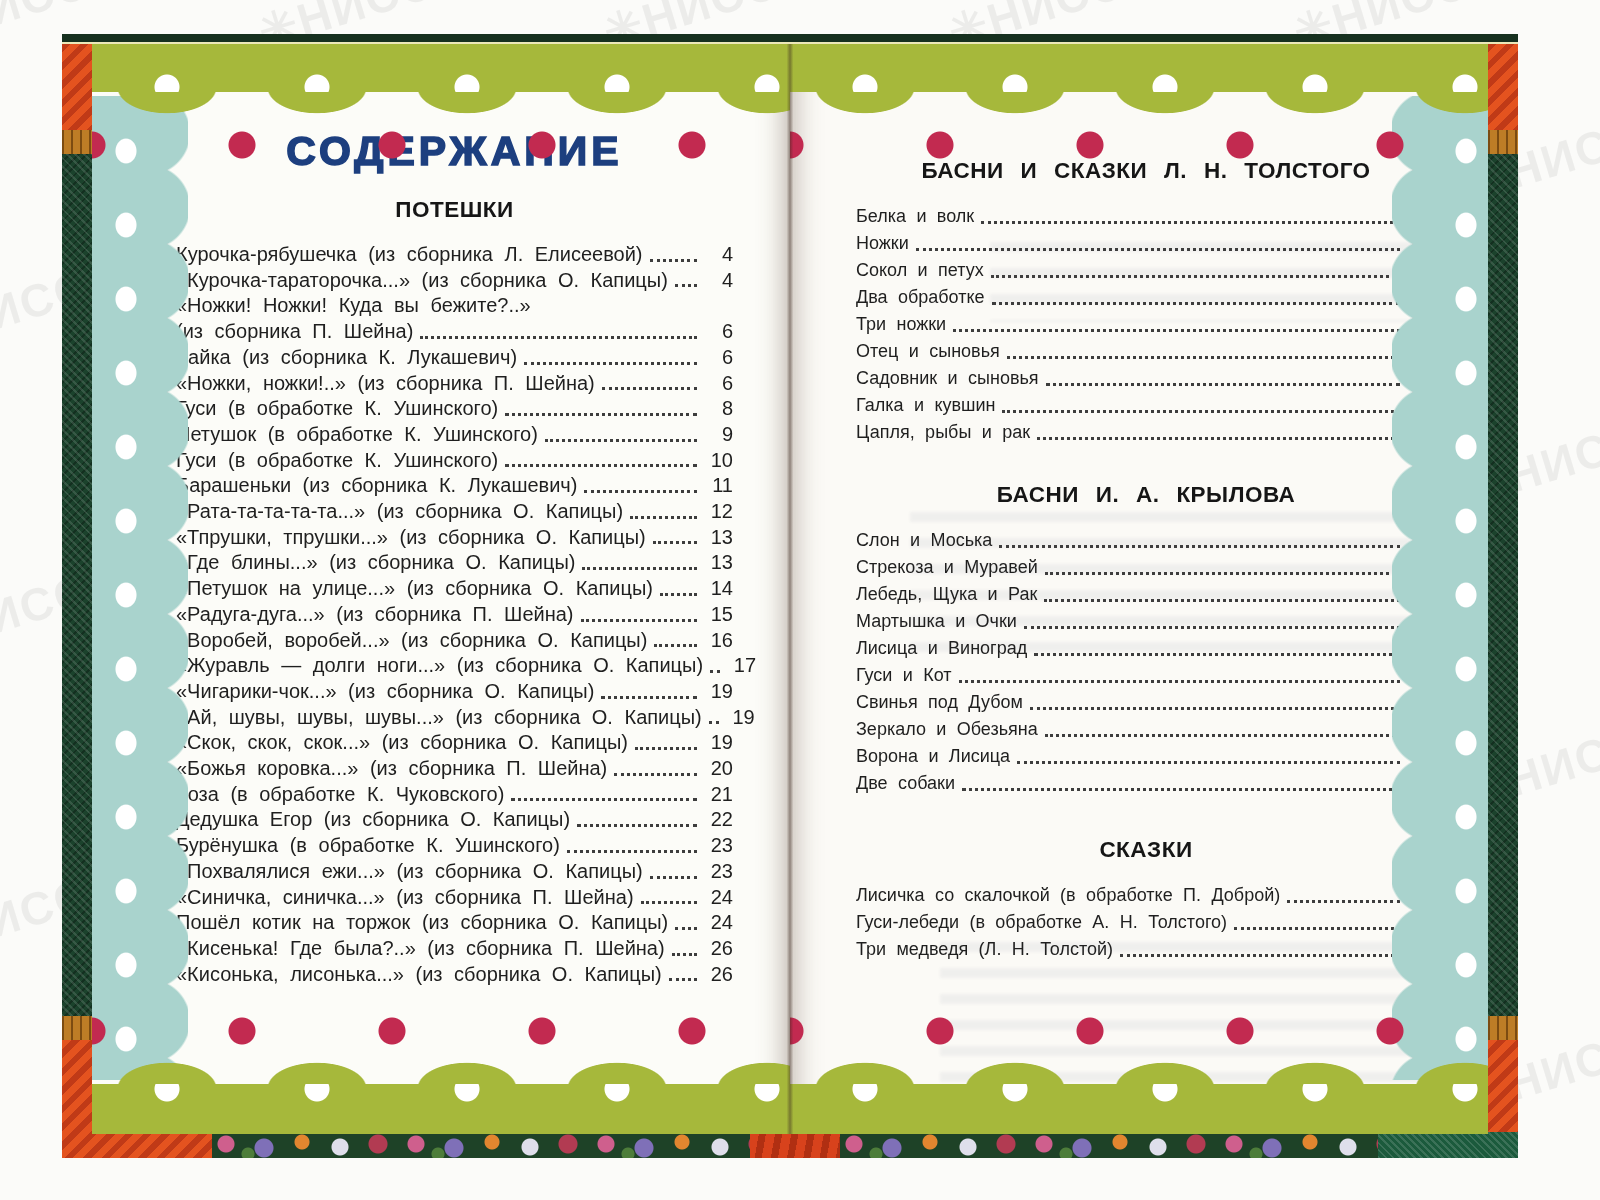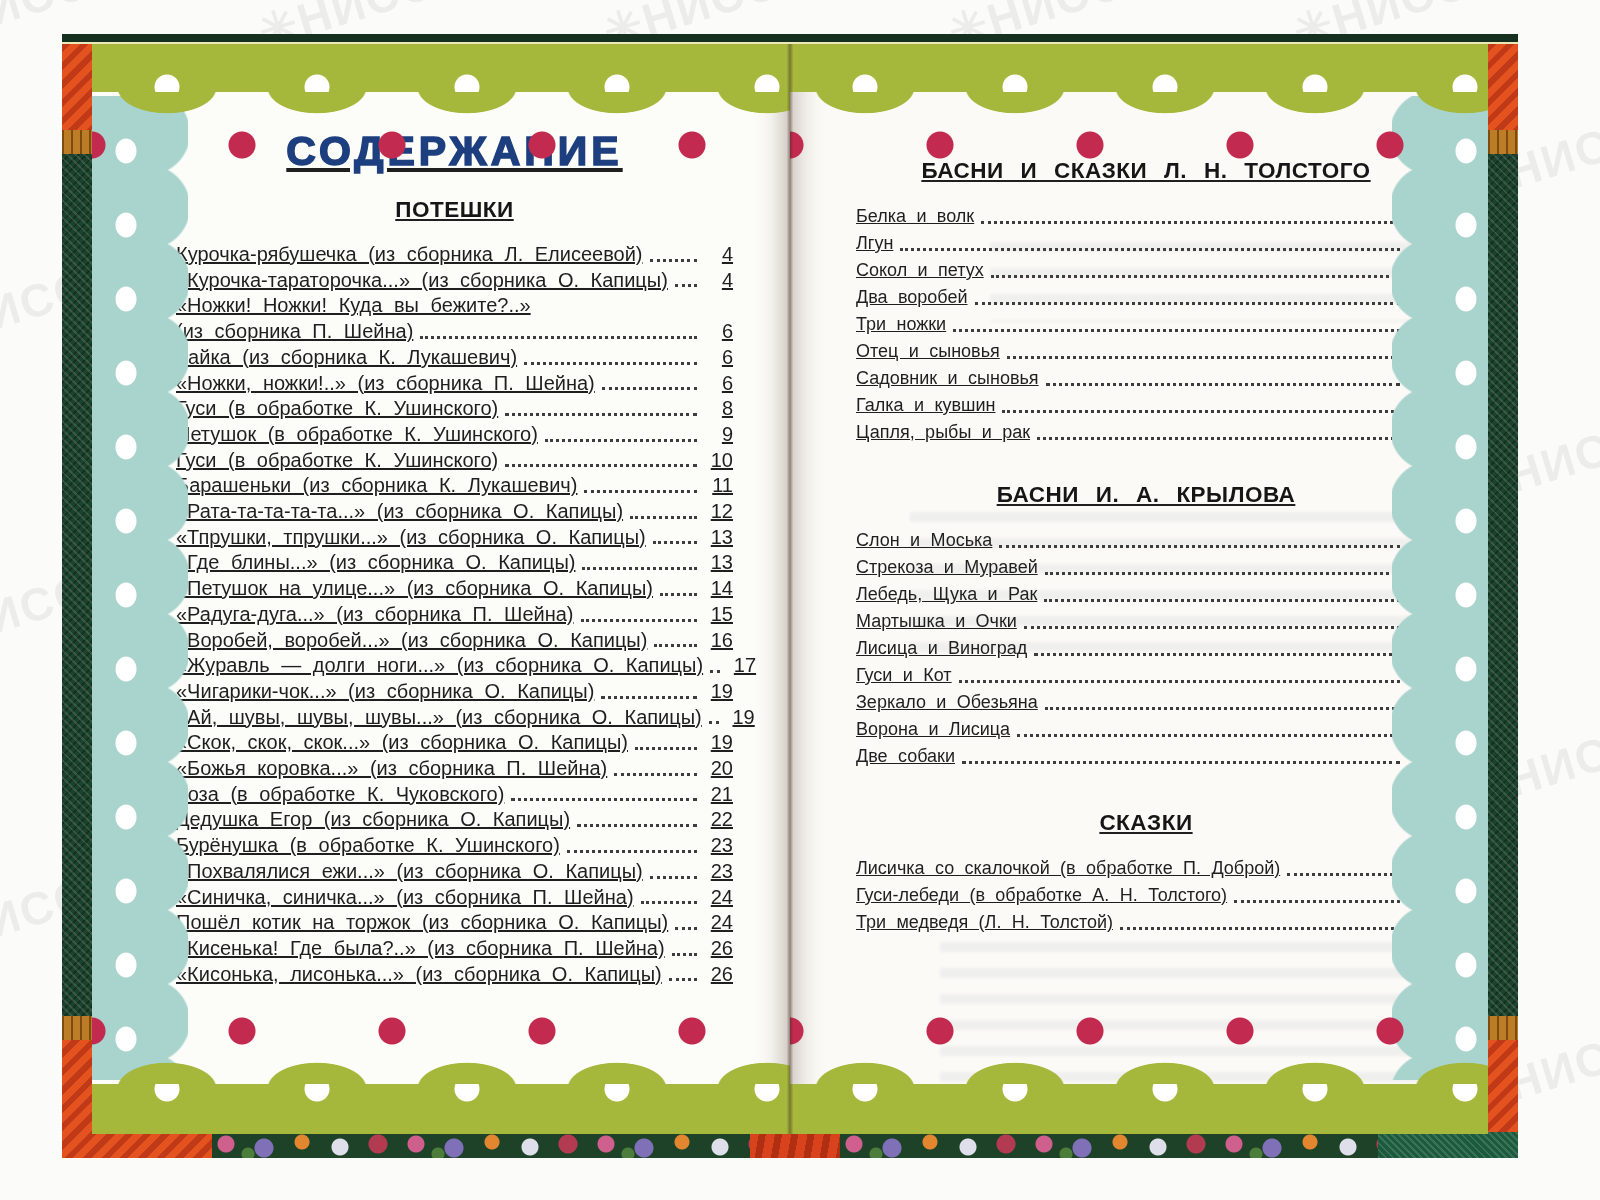--- a/index.html
+++ b/index.html
@@ -43,21 +43,21 @@
       radial-gradient(circle 10px at 52px 16px,#7f70b8 9px,transparent 10px),
       radial-gradient(circle 8px at 90px 10px,#e2862f 7px,transparent 8px),
       radial-gradient(circle 9px at 128px 15px,#dfdfeb 8px,transparent 9px),
       radial-gradient(circle 10px at 166px 12px,#b23b52 9px,transparent 10px),
       radial-gradient(circle 7px at 36px 22px,#4d7d3a 6px,transparent 7px);
     background-size:190px 26px;}
   .cb-spine{width:90px;background:repeating-linear-gradient(100deg,#d8421c 0 9px,#b02f12 9px 16px);}
   .cb-green{width:140px;background:#1b5a3c;
     background-image:repeating-linear-gradient(45deg,rgba(255,255,255,.14) 0 2px,transparent 2px 5px);}
   
-  .page{position:absolute;top:0;bottom:0;width:50%;background:var(--page,#fcfcf8);text-decoration:underline;}
+  .page{position:absolute;top:0;bottom:0;width:50%;background:var(--page,#fcfcf8);}
   .page.left{left:0;box-shadow:inset -26px 0 28px -22px rgba(95,70,55,.45);}
   .page.right{right:0;background:#fbfaf6;box-shadow:inset 26px 0 28px -22px rgba(95,70,55,.4);}
   #gutter{position:absolute;left:calc(50% - 3px);top:0;bottom:0;width:6px;z-index:5;
     background:linear-gradient(90deg,rgba(60,40,30,.05),rgba(60,40,30,.45) 50%,rgba(60,40,30,.05));}
   
   .band-top,.band-bottom{position:absolute;left:0;right:0;height:50px;background:var(--green);z-index:3;}
   .band-top{top:0;}
   .band-bottom{bottom:0;}
   .band-top::after{content:'';position:absolute;top:100%;left:0;right:0;height:36px;
     background-image:radial-gradient(ellipse 78px 40px at 50% -4px,var(--green) 62%,rgba(0,0,0,0) 64%);
@@ -401,33 +401,33 @@
       <div class="heading">БАСНИ И СКАЗКИ Л. Н. ТОЛСТОГО</div>
       <div class="entries">
 
           <div class="row">
             <span class="t">Белка и волк</span>
             <span class="leader"></span>
             <span class="pg">30</span>
           </div>
 
           <div class="row">
-            <span class="t">Лгун</span>
+            <span class="t">Ножки</span>
             <span class="leader"></span>
             <span class="pg">32</span>
           </div>
 
           <div class="row">
             <span class="t">Сокол и петух</span>
             <span class="leader"></span>
             <span class="pg">33</span>
           </div>
 
           <div class="row">
-            <span class="t">Два воробей</span>
+            <span class="t">Два обработке</span>
             <span class="leader"></span>
             <span class="pg">34</span>
           </div>
 
           <div class="row">
             <span class="t">Три ножки</span>
             <span class="leader"></span>
             <span class="pg">36</span>
           </div>
 
@@ -487,20 +487,25 @@
             <span class="leader"></span>
             <span class="pg">54</span>
           </div>
 
           <div class="row">
             <span class="t">Гуси и Кот</span>
             <span class="leader"></span>
             <span class="pg">56</span>
           </div>
 
+          <div class="row">
+            <span class="t">Свинья под Дубом</span>
+            <span class="leader"></span>
+            <span class="pg">58</span>
+          </div>
 
           <div class="row">
             <span class="t">Зеркало и Обезьяна</span>
             <span class="leader"></span>
             <span class="pg">60</span>
           </div>
 
           <div class="row">
             <span class="t">Ворона и Лисица</span>
             <span class="leader"></span>

